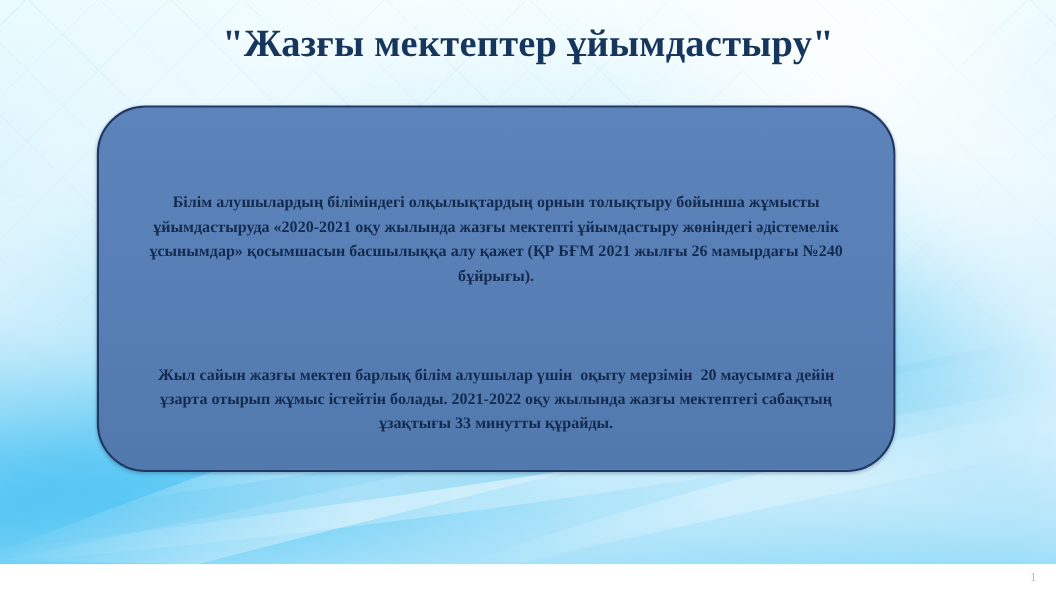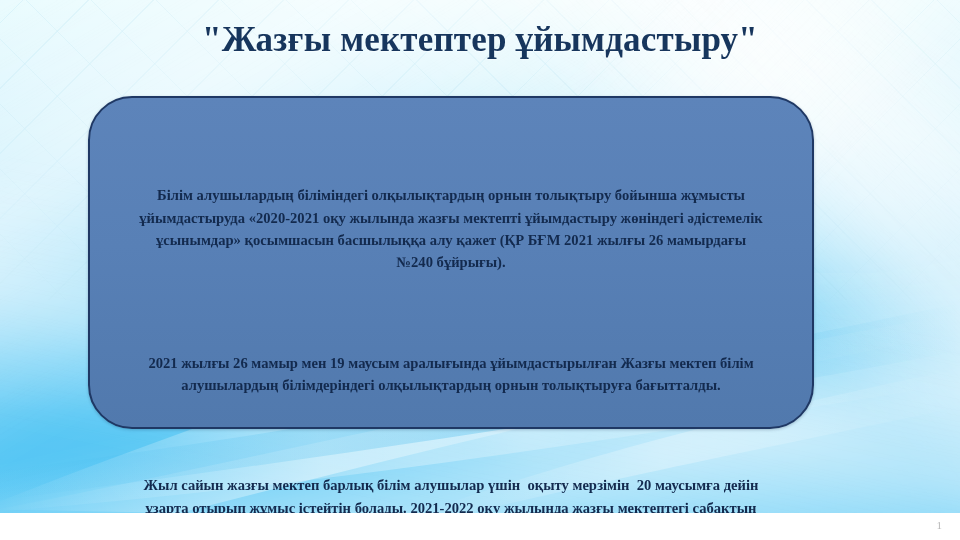--- a/index.html
+++ b/index.html
@@ -120,21 +120,21 @@
   }
   .card-paragraphs{
     font-family:"Liberation Serif", serif;
     font-weight:bold;
     font-size:14.6px;
     line-height:1.52;
     color:#132a4e;
     text-align:center;
     white-space:pre-wrap;
   }
-  .card-paragraphs p{ margin:12px;text-align:center; }
+  .card-paragraphs p{ margin:1px;text-align:center; }
   .card-paragraphs p + p{ margin-top:1.52em; }
 
   
   .slide-number{
     position:absolute; right:18px; top:519px;
     font-family:"Liberation Serif", serif;
     font-size:11px;
     color:#b9b9b9;
   }
 </style>
@@ -178,21 +178,20 @@
       <path d="M-20,240 C240,190 520,120 960,40 L960,110 C600,170 300,215 -20,240 Z" fill="url(#wv2)"></path>
       <path d="M-20,200 C260,165 560,115 960,30 L960,78 C580,150 280,190 -20,230 Z" fill="url(#wv3)"></path>
       <path d="M420,240 C560,190 740,140 960,96 L960,134 C760,176 590,210 470,240 Z" fill="url(#wv2)"></path>
     </svg>
 
     <div class="slide-title">"Жазғы мектептер ұйымдастыру"</div>
 
     <div class="body-card">
       <div class="card-paragraphs">
         <p>Білім алушылардың біліміндегі олқылықтардың орнын толықтыру бойынша жұмысты ұйымдастыруда «2020-2021 оқу жылында жазғы мектепті ұйымдастыру жөніндегі әдістемелік ұсынымдар» қосымшасын басшылыққа алу қажет (ҚР БҒМ 2021 жылғы 26 мамырдағы №240 бұйрығы).</p>
-        <p>2021 жылғы 26 мамыр мен 19 маусым аралығында ұйымдастырылған Жазғы мектеп білім алушылардың білімдеріндегі олқылықтардың орнын толықтыруға бағытталды.</p>
         <p>Жыл сайын жазғы мектеп барлық білім алушылар үшін  оқыту мерзімін  20 маусымға дейін ұзарта отырып жұмыс істейтін болады. 2021-2022 оқу жылында жазғы мектептегі сабақтың ұзақтығы 33 минутты құрайды.</p>
       </div>
     </div>
 
   </div>
 
   <div class="below-slide"></div>
   <div class="slide-number">1</div>
 
 </div>

